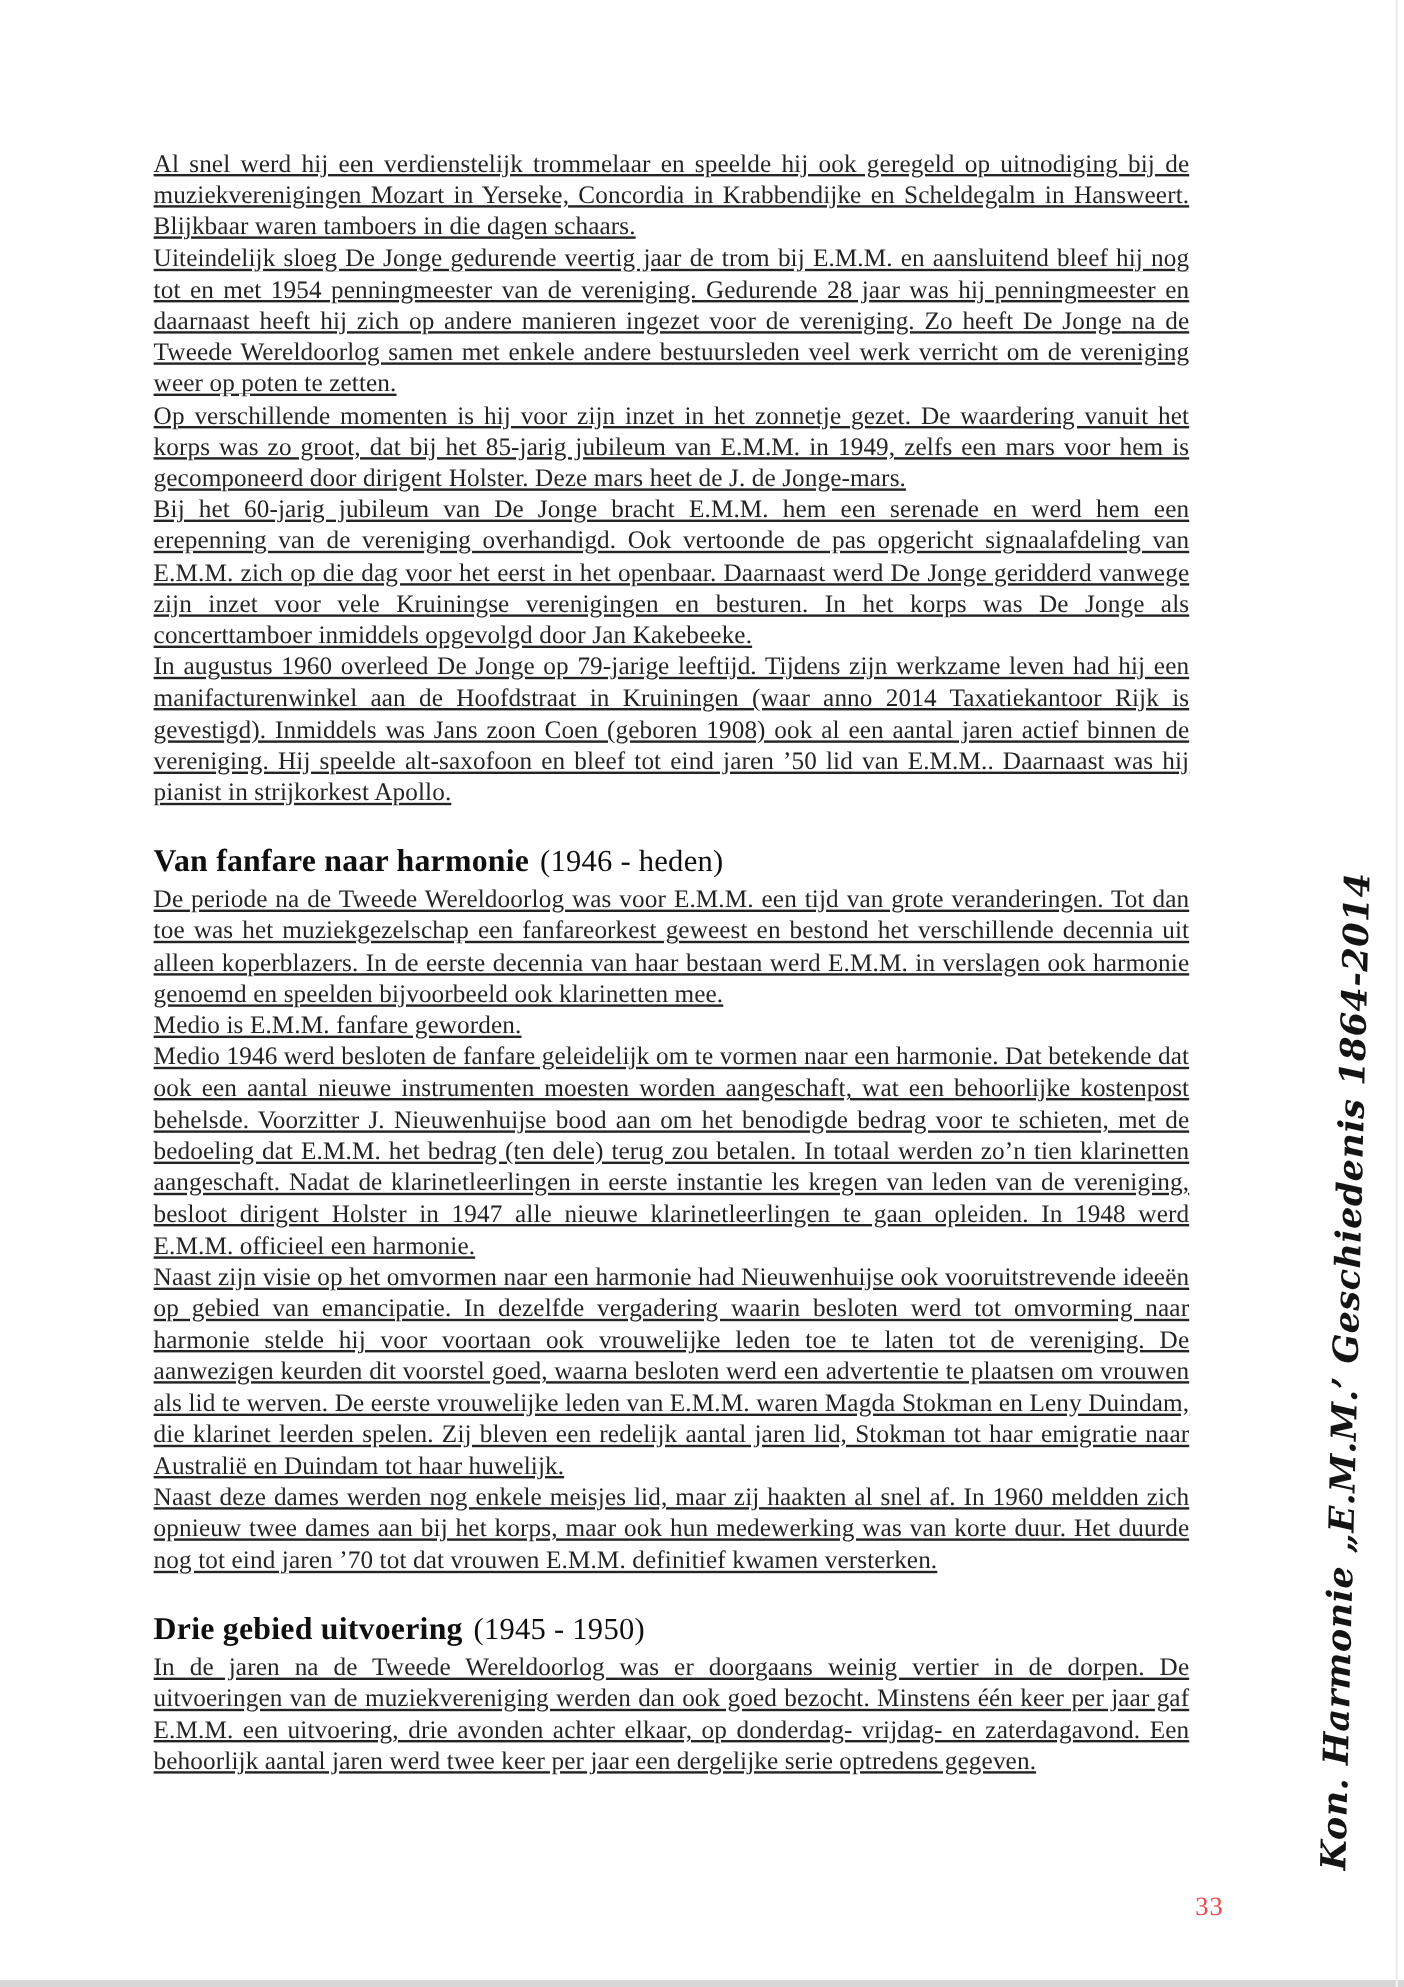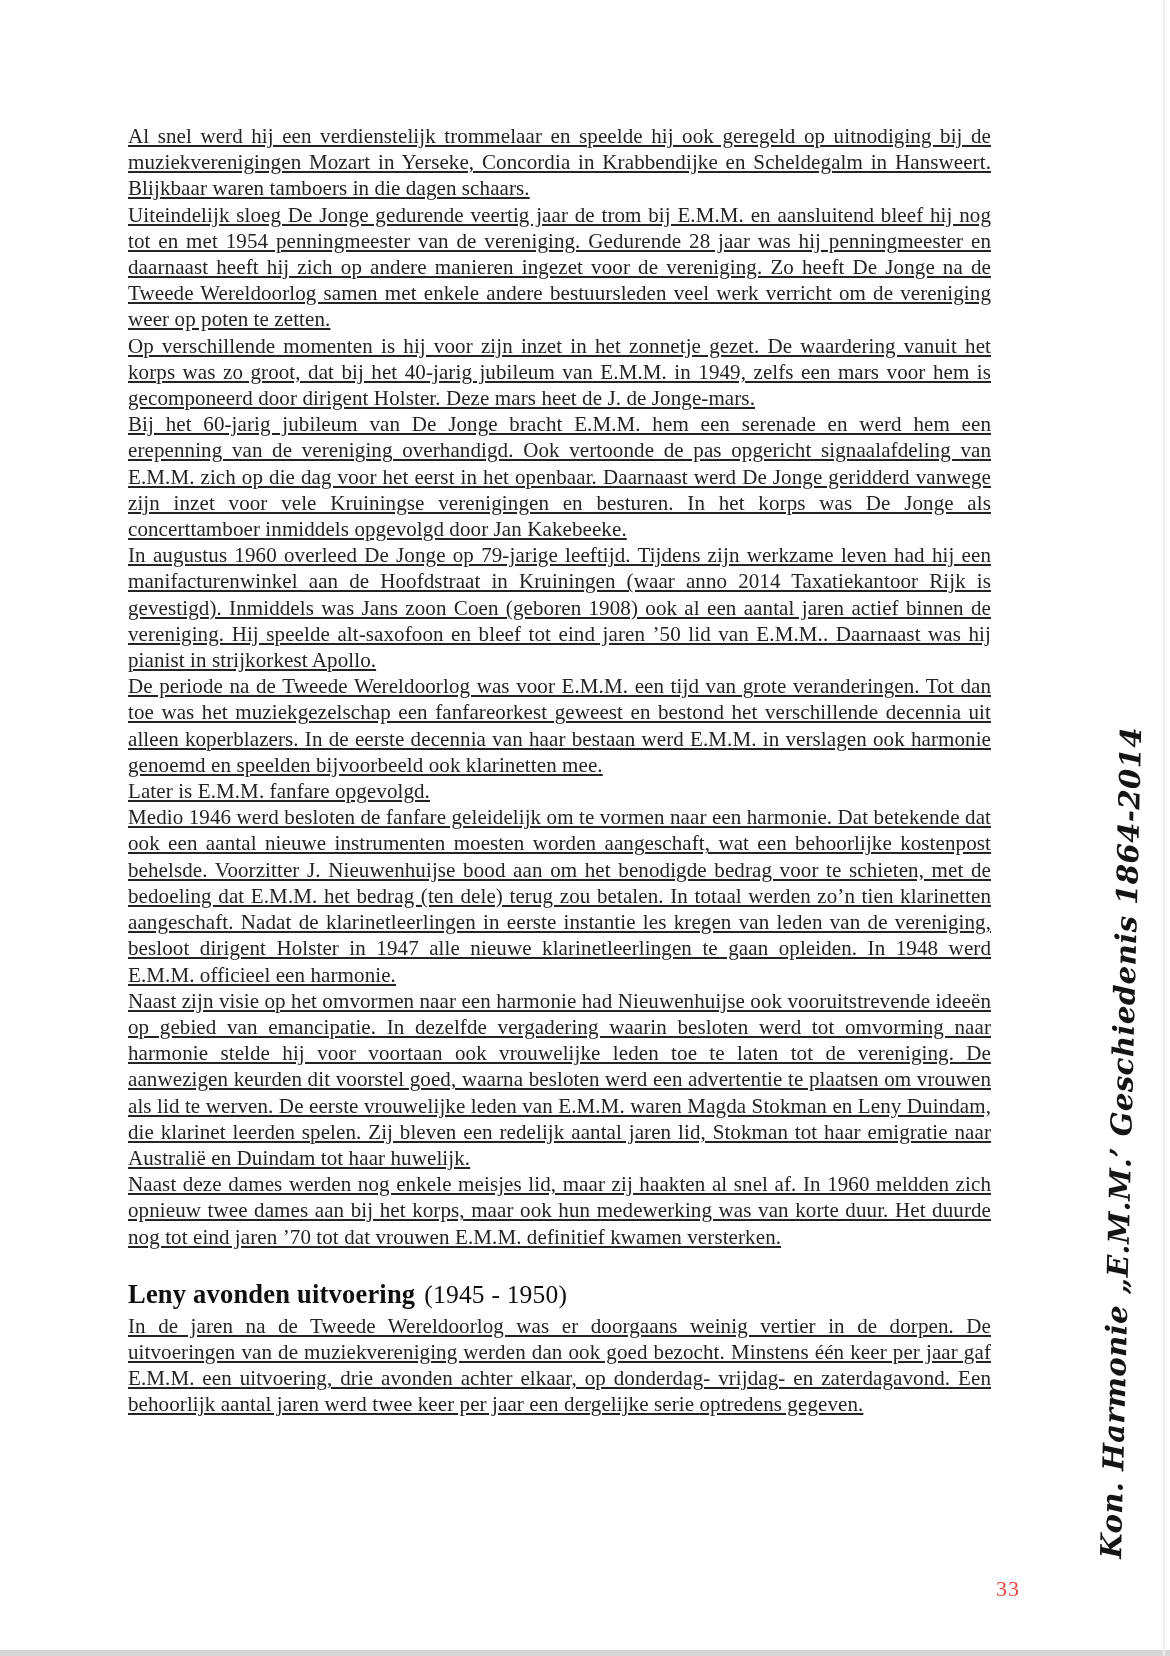--- a/index.html
+++ b/index.html
@@ -83,31 +83,32 @@
   }
 </style>
 </head>
 <body>
 
 <div class="page">
 
   <main class="text-column">
     <p class="body-par">Al snel werd hij een verdienstelijk trommelaar en speelde hij ook geregeld op uitnodiging bij de muziekverenigingen Mozart in Yerseke, Concordia in Krabbendijke en Scheldegalm in Hansweert. Blijkbaar waren tamboers in die dagen schaars.</p>
     <p class="body-par">Uiteindelijk sloeg De Jonge gedurende veertig jaar de trom bij E.M.M. en aansluitend bleef hij nog tot en met 1954 penningmeester van de vereniging. Gedurende 28 jaar was hij penningmeester en daarnaast heeft hij zich op andere manieren ingezet voor de vereniging. Zo heeft De Jonge na de Tweede Wereldoorlog samen met enkele andere bestuursleden veel werk verricht om de vereniging weer op poten te zetten.</p>
-    <p class="body-par">Op verschillende momenten is hij voor zijn inzet in het zonnetje gezet. De waardering vanuit het korps was zo groot, dat bij het 40-jarig jubileum van E.M.M. in 1949, zelfs een mars voor hem is gecomponeerd door dirigent Holster. Deze mars heet de J. de Jonge-mars.</p>
+    <p class="body-par">Op verschillende momenten is hij voor zijn inzet in het zonnetje gezet. De waardering vanuit het korps was zo groot, dat bij het 85-jarig jubileum van E.M.M. in 1949, zelfs een mars voor hem is gecomponeerd door dirigent Holster. Deze mars heet de J. de Jonge-mars.</p>
     <p class="body-par">Bij het 60-jarig jubileum van De Jonge bracht E.M.M. hem een serenade en werd hem een erepenning van de vereniging overhandigd. Ook vertoonde de pas opgericht signaalafdeling van E.M.M. zich op die dag voor het eerst in het openbaar. Daarnaast werd De Jonge geridderd vanwege zijn inzet voor vele Kruiningse verenigingen en besturen. In het korps was De Jonge als concerttamboer inmiddels opgevolgd door Jan Kakebeeke.</p>
     <p class="body-par">In augustus 1960 overleed De Jonge op 79-jarige leeftijd. Tijdens zijn werkzame leven had hij een manifacturenwinkel aan de Hoofdstraat in Kruiningen (waar anno 2014 Taxatiekantoor Rijk is gevestigd). Inmiddels was Jans zoon Coen (geboren 1908) ook al een aantal jaren actief binnen de vereniging. Hij speelde alt-saxofoon en bleef tot eind jaren ’50 lid van E.M.M.. Daarnaast was hij pianist in strijkorkest Apollo.</p>
 
+    <h2 class="section-heading"><span class="h-title">Van fanfare naar harmonie</span><span class="h-years">(1946 - heden)</span></h2>
     <p class="body-par">De periode na de Tweede Wereldoorlog was voor E.M.M. een tijd van grote veranderingen. Tot dan toe was het muziekgezelschap een fanfareorkest geweest en bestond het verschillende decennia uit alleen koperblazers. In de eerste decennia van haar bestaan werd E.M.M. in verslagen ook harmonie genoemd en speelden bijvoorbeeld ook klarinetten mee.</p>
-    <p class="body-par">Later is E.M.M. fanfare opgevolgd.</p>
+    <p class="body-par">Medio is E.M.M. fanfare geworden.</p>
     <p class="body-par">Medio 1946 werd besloten de fanfare geleidelijk om te vormen naar een harmonie. Dat betekende dat ook een aantal nieuwe instrumenten moesten worden aangeschaft, wat een behoorlijke kostenpost behelsde. Voorzitter J. Nieuwenhuijse bood aan om het benodigde bedrag voor te schieten, met de bedoeling dat E.M.M. het bedrag (ten dele) terug zou betalen. In totaal werden zo’n tien klarinetten aangeschaft. Nadat de klarinetleerlingen in eerste instantie les kregen van leden van de vereniging, besloot dirigent Holster in 1947 alle nieuwe klarinetleerlingen te gaan opleiden. In 1948 werd E.M.M. officieel een harmonie.</p>
     <p class="body-par">Naast zijn visie op het omvormen naar een harmonie had Nieuwenhuijse ook vooruitstrevende ideeën op gebied van emancipatie. In dezelfde vergadering waarin besloten werd tot omvorming naar harmonie stelde hij voor voortaan ook vrouwelijke leden toe te laten tot de vereniging. De aanwezigen keurden dit voorstel goed, waarna besloten werd een advertentie te plaatsen om vrouwen als lid te werven. De eerste vrouwelijke leden van E.M.M. waren Magda Stokman en Leny Duindam, die klarinet leerden spelen. Zij bleven een redelijk aantal jaren lid, Stokman tot haar emigratie naar Australië en Duindam tot haar huwelijk.</p>
     <p class="body-par">Naast deze dames werden nog enkele meisjes lid, maar zij haakten al snel af. In 1960 meldden zich opnieuw twee dames aan bij het korps, maar ook hun medewerking was van korte duur. Het duurde nog tot eind jaren ’70 tot dat vrouwen E.M.M. definitief kwamen versterken.</p>
 
-    <h2 class="section-heading"><span class="h-title">Leny avonden uitvoering</span><span class="h-years">(1945 - 1950)</span></h2>
+    <h2 class="section-heading"><span class="h-title">Drie gebied uitvoering</span><span class="h-years">(1945 - 1950)</span></h2>
     <p class="body-par">In de jaren na de Tweede Wereldoorlog was er doorgaans weinig vertier in de dorpen. De  uitvoeringen van de muziekvereniging werden dan ook goed bezocht. Minstens één keer per jaar gaf E.M.M. een uitvoering, drie avonden achter elkaar, op donderdag- vrijdag- en zaterdagavond. Een behoorlijk aantal jaren werd twee keer per jaar een dergelijke serie optredens gegeven.</p>
   </main>
 
   <div class="sidebar-title">Kon. Harmonie „E.M.M.’ Geschiedenis 1864-2014</div>
 
   <div class="page-number">33</div>
 
   <div class="bottom-strip"></div>
   <div class="right-edge-line"></div>
 

